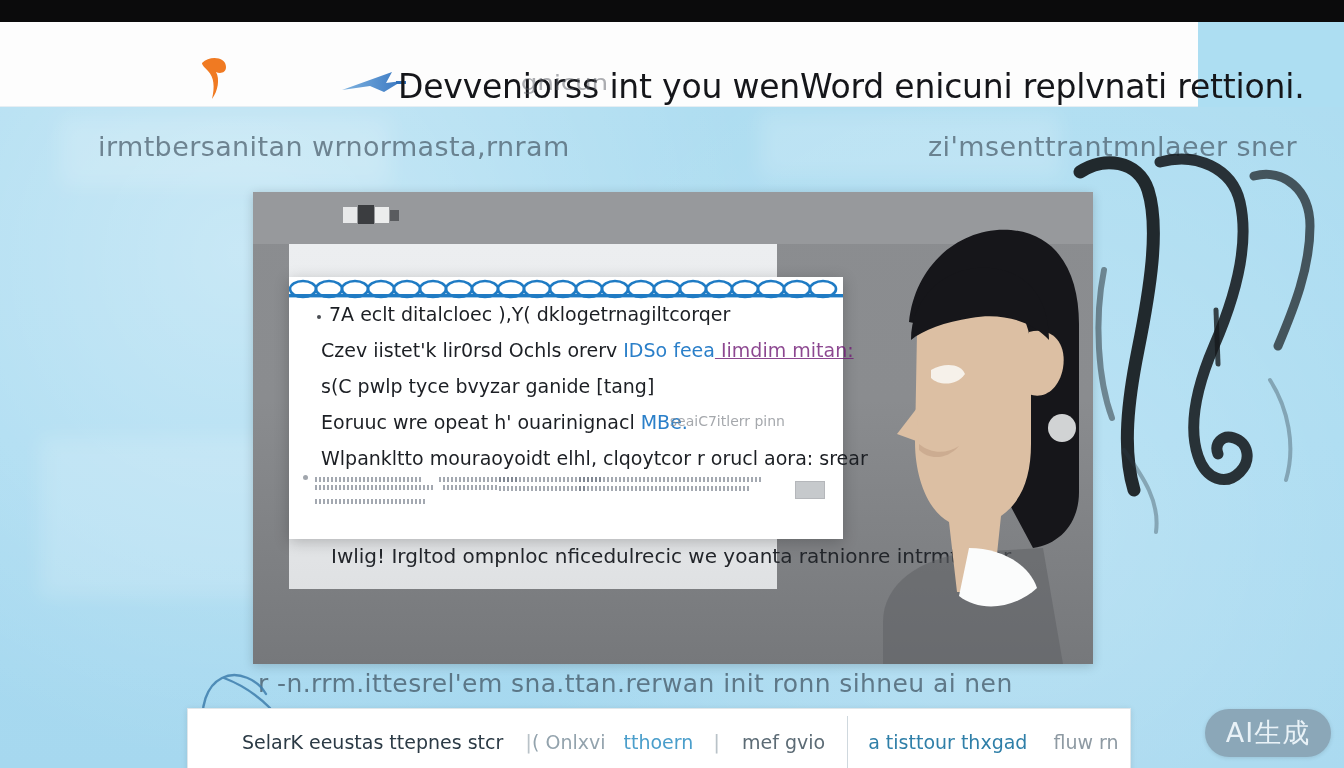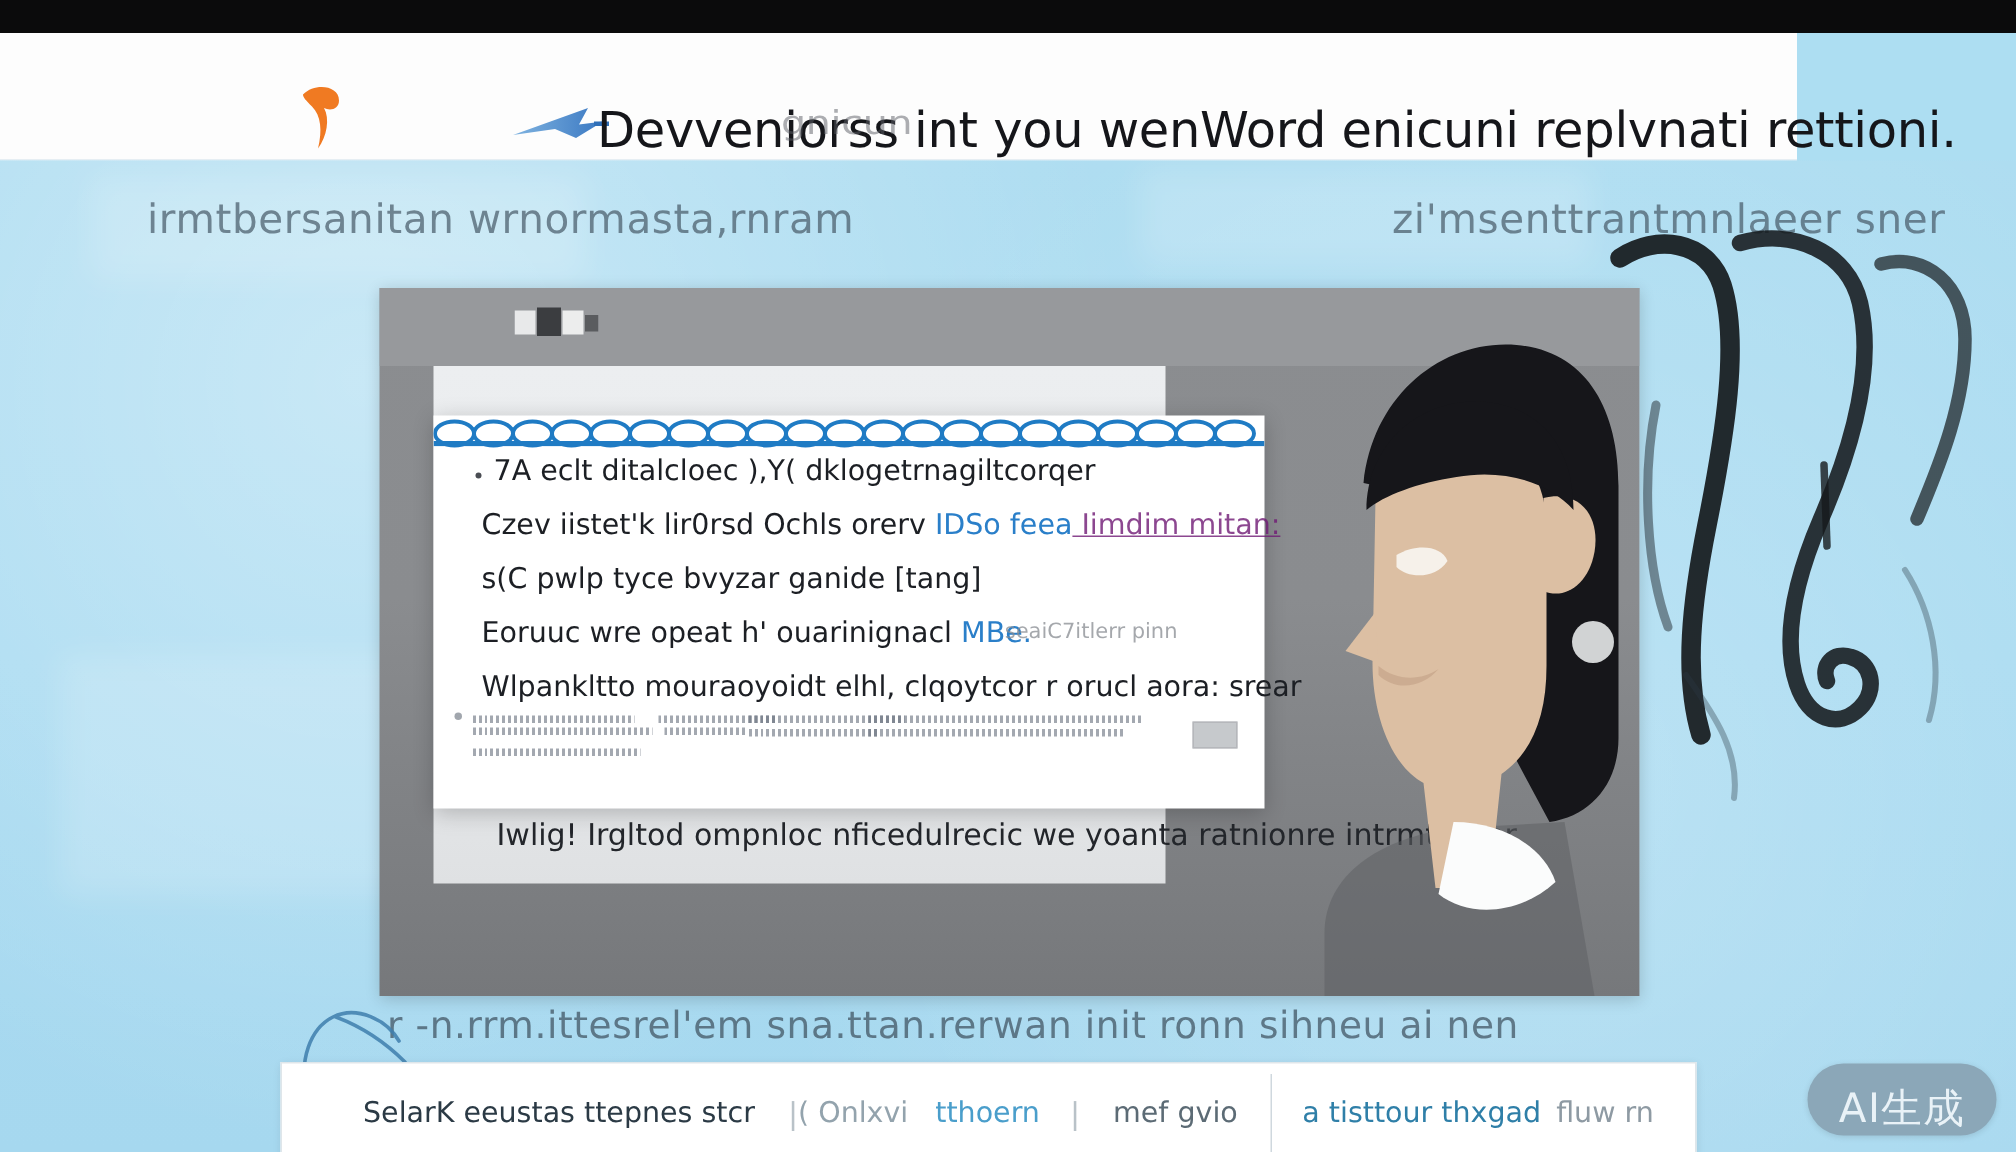--- a/index.html
+++ b/index.html
@@ -173,30 +173,30 @@
   .sb-a { margin-left:54px; color:#2b3a45; }
   .sb-div { margin-left:22px; color:#b9c2c8; font-size:20px; }
   .sb-b { color:#93a3ad; }
   .sb-c { margin-left:18px; color:#4a9ecb; }
   .sb-div2 { margin-left:20px; color:#b9c2c8; font-size:20px; }
   .sb-d { margin-left:22px; color:#5c6b75; }
   .sb-vline {
     width:1px; height:52px; background:#cfd8de; margin-left:22px;
   }
   .sb-e { margin-left:20px; color:#2f7fa8; }
-  .sb-f { margin-left:10px; color:#8e9aa3; }
+  .sb-f { margin-left:26px; color:#8e9aa3; }
 
   .sb-squiggle { position:absolute; left:196px; top:672px; width:120px; height:56px; }
 
   
   .ai-badge {
     position:absolute; left:1205px; top:709px; width:126px; height:48px;
     background:#8ba7b8;
     border-radius:24px;
-    display:flex; align-items:flex-end; justify-content:center;
+    display:flex; align-items:center; justify-content:center;
     color:#e9f2f7; font-size:27px;
     font-family:"DejaVu Sans", sans-serif;
     letter-spacing:1px;
     box-shadow:0 1px 4px rgba(0,0,0,.12);
   }
 </style>
 </head>
 <body>
 
 <div id="stage">

